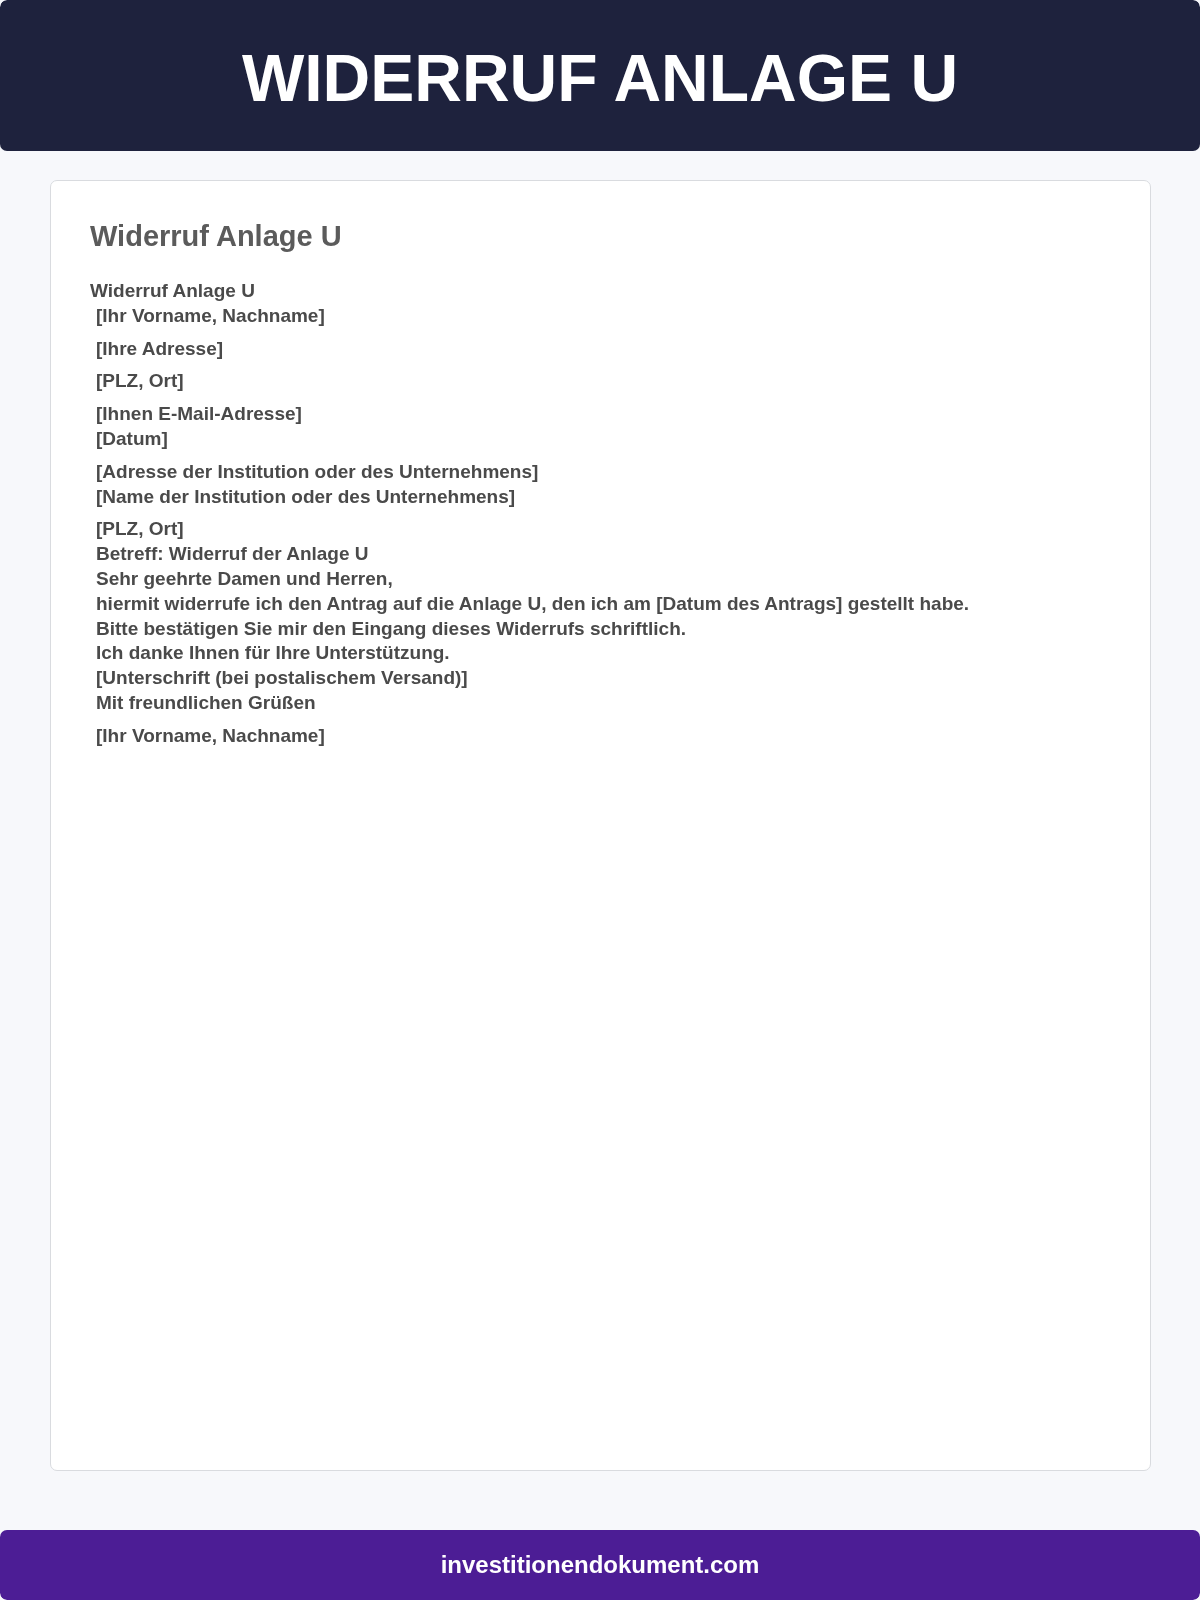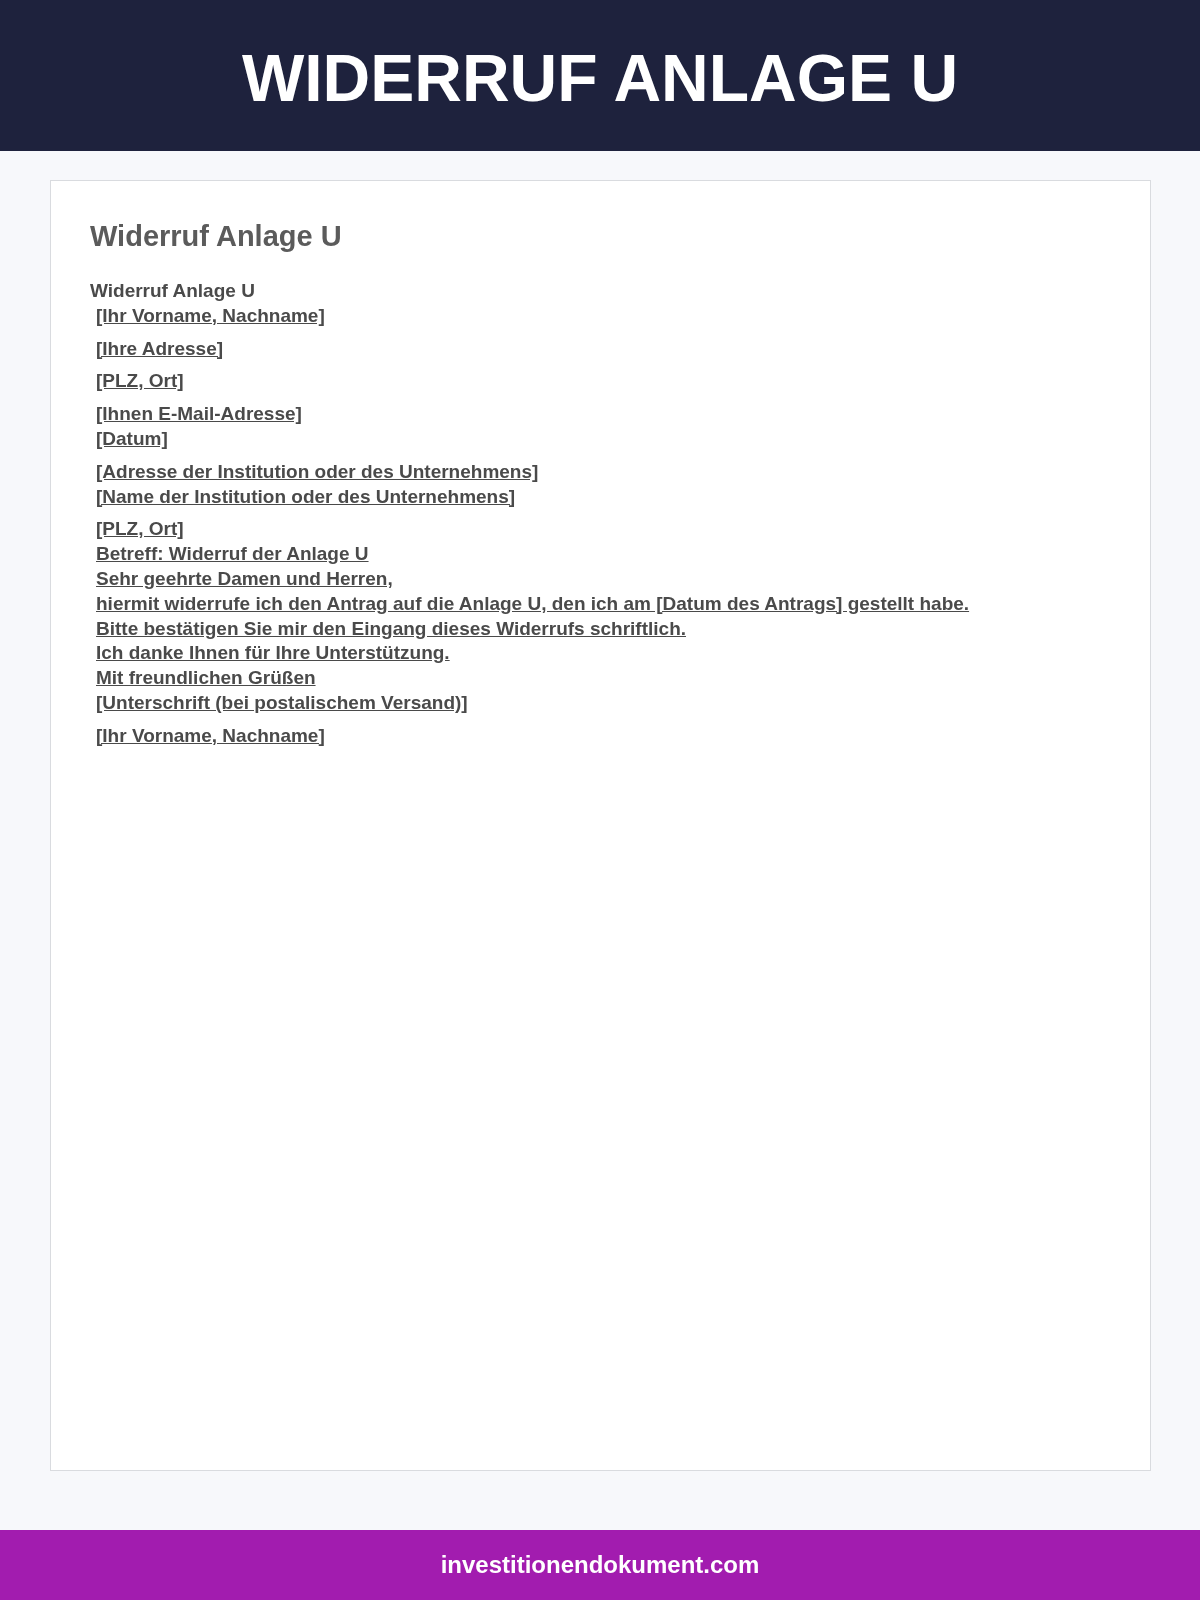--- a/index.html
+++ b/index.html
@@ -1,15 +1,15 @@
 <!DOCTYPE html>
 <html><head>
   <meta charset="utf-8">
   <style>
-    * { box-sizing: border-box; margin: 0; padding: 0; }
+    * { box-sizing: border-box; margin: 0; padding: 0; border-radius: 7px; }
     html, body { width: 1200px; height: 1600px; }
     body {
       background: #f7f8fb;
       font-family: "Liberation Sans", sans-serif;
       position: relative;
       overflow: hidden;
     }
     .header {
       position: absolute; left: 0; top: 0; width: 1200px; height: 151px;
       background: #1e223d;
@@ -33,25 +33,25 @@
       position: absolute; left: 39px; top: 38px;
       font-size: 29px; font-weight: 700; color: #5b5b5b;
       line-height: 34px;
     }
     .doc-body {
       position: absolute; left: 39px; top: 98px;
       font-size: 19px; font-weight: 700; color: #4a4a4a;
       line-height: 24.8px;
     }
     .doc-body .line { white-space: pre; }
-    .doc-body .indent { padding-left: 6px; text-decoration: underline; }
+    .doc-body .indent { padding-left: 6px; }
     .doc-body .gap { margin-top: 8px; }
     .footer {
       position: absolute; left: 0; top: 1530px; width: 1200px; height: 70px;
-      background: #a21caf;
+      background: #4c1d95;
       display: flex; align-items: center; justify-content: center;
     }
     .footer span {
       color: #ffffff; font-size: 24px; font-weight: 700;
     }
   </style>
 </head>
 <body>
 
 <header class="header">
@@ -68,21 +68,21 @@
     <div class="line indent gap">[Ihnen E-Mail-Adresse]</div>
     <div class="line indent">[Datum]</div>
     <div class="line indent gap">[Adresse der Institution oder des Unternehmens]</div>
     <div class="line indent">[Name der Institution oder des Unternehmens]</div>
     <div class="line indent gap">[PLZ, Ort]</div>
     <div class="line indent">Betreff: Widerruf der Anlage U</div>
     <div class="line indent">Sehr geehrte Damen und Herren,</div>
     <div class="line indent">hiermit widerrufe ich den Antrag auf die Anlage U, den ich am [Datum des Antrags] gestellt habe.</div>
     <div class="line indent">Bitte bestätigen Sie mir den Eingang dieses Widerrufs schriftlich.</div>
     <div class="line indent">Ich danke Ihnen für Ihre Unterstützung.</div>
+    <div class="line indent">[Unterschrift (bei postalischem Versand)]</div>
     <div class="line indent">Mit freundlichen Grüßen</div>
-    <div class="line indent">[Unterschrift (bei postalischem Versand)]</div>
     <div class="line indent gap">[Ihr Vorname, Nachname]</div>
   </div>
 </main>
 
 <footer class="footer">
   <span>investitionendokument.com</span>
 </footer>
 
 </body></html>

